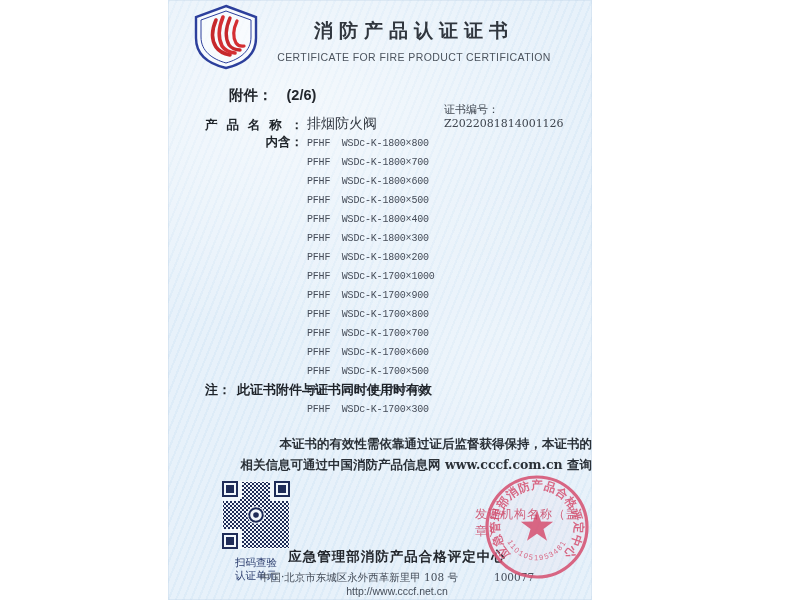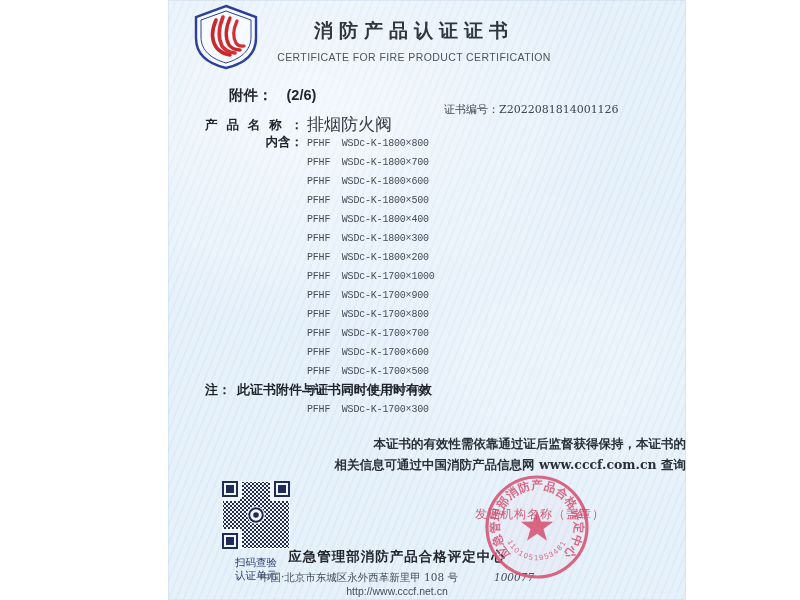--- a/index.html
+++ b/index.html
@@ -5,21 +5,21 @@
   html,body { margin:0; padding:0; }
   body {
     width:800px; height:600px;
     background:#ffffff;
     font-family:"DejaVu Sans", sans-serif;
     overflow:hidden;
   }
   .canvas { position:relative; width:800px; height:600px; background:#ffffff; }
 
   .certificate {
-    position:absolute; left:168px; top:0; width:518px; height:600px;
+    position:absolute; left:168px; top:0; width:424px; height:600px;
     background:
       radial-gradient(ellipse 520px 360px at 28% 18%, rgba(255,255,255,0.55), rgba(255,255,255,0) 62%),
       radial-gradient(ellipse 420px 300px at 75% 60%, rgba(255,255,255,0.25), rgba(255,255,255,0) 60%),
       repeating-linear-gradient(112deg, rgba(196,222,242,0.28) 0 2px, rgba(196,222,242,0) 2px 7px),
       #e7f1fa;
     box-shadow: 0 0 0 1px rgba(190,210,228,0.35) inset;
   }
 
   
   .logo { position:absolute; left:22px; top:4px; }
@@ -45,21 +45,21 @@
   }
 
   
   .fields { position:absolute; left:37px; top:115px; }
   .frow { display:flex; align-items:flex-start; line-height:19px; }
   .flbl {
     width:98px; font-family:"DejaVu Serif", serif; font-size:12.5px; font-weight:bold;
     color:#1f242a; text-align:justify; text-align-last:justify;
   }
   .flbl.compact { text-align:right; text-align-last:right; }
-  .fval { margin-left:4px; font-family:Liberation Sans, sans-serif; font-size:17px; color:#333942; }
+  .fval { margin-left:4px; font-family:Liberation Mono, monospace; font-size:14px; color:#333942; }
   .mono {
     font-family:"Liberation Mono", monospace; font-size:10px; letter-spacing:-0.2px;
     color:#454c58; white-space:pre;
   }
   .frow .mono { line-height:19px; }
   .fitems { margin-left:4px; }
   .fitem { line-height:15px; }
 
   .note {
     position:absolute; left:37px; top:381px;
@@ -94,21 +94,21 @@
 
   .footer-org {
     position:absolute; left:0; top:548px; width:458px; text-align:center;
     font-family:"DejaVu Serif", serif; font-size:13.5px; font-weight:bold;
     letter-spacing:1px; color:#23272d;
   }
   .footer-addr {
     position:absolute; left:0; top:571px; width:458px; text-align:center;
     font-family:"DejaVu Serif", serif; font-size:10.5px; color:#454d59;
   }
-  .footer-addr .postcode { margin-left:36px;font-style:italic; }
+  .footer-addr .postcode { margin-left:36px; }
   .footer-url {
     position:absolute; left:0; top:585px; width:458px; text-align:center;
     font-family:"Liberation Sans", sans-serif; font-size:10.5px; color:#454d59;
   }
 </style>
 </head>
 <body>
 
 <div class="canvas">
   <div class="certificate">

